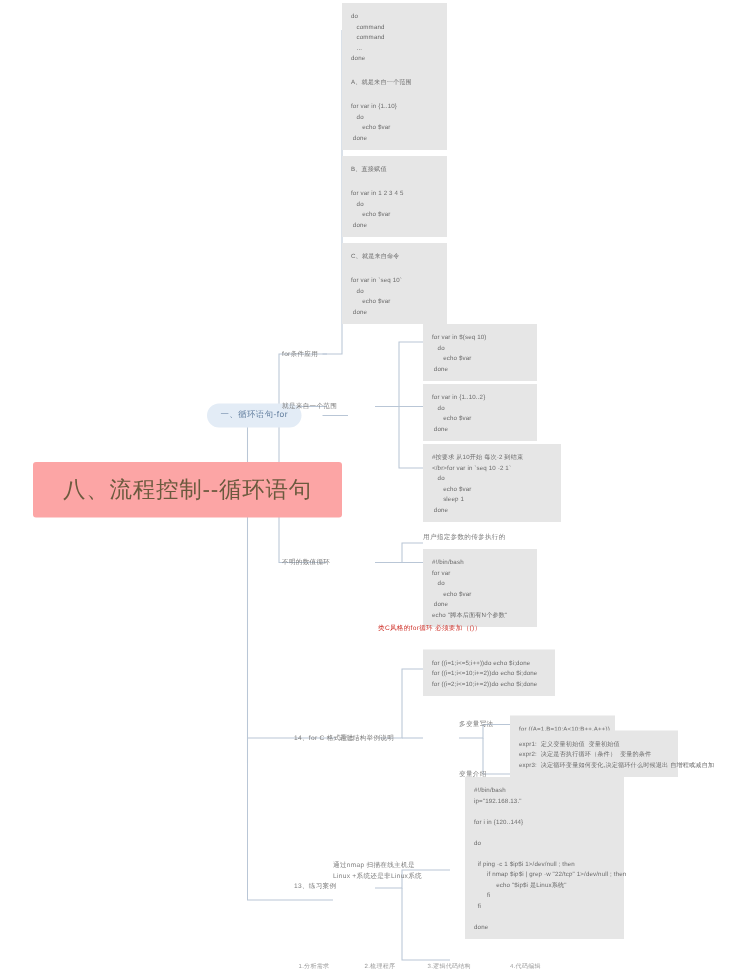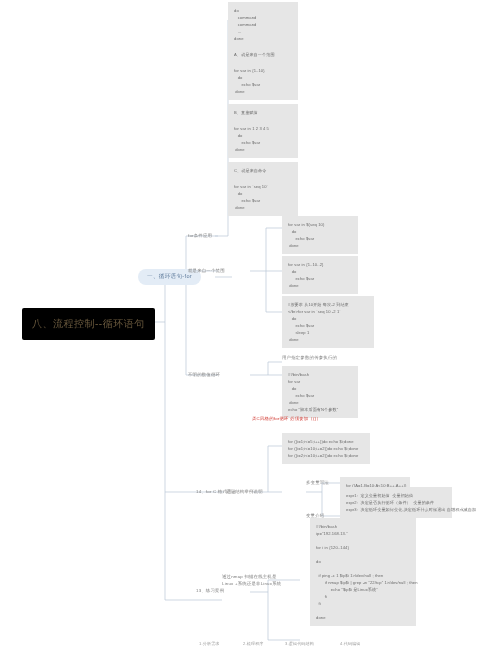--- a/index.html
+++ b/index.html
@@ -10,25 +10,25 @@
     overflow:hidden;
     position:relative;
   }
   #canvas{position:absolute;inset:0;}
   svg.links{position:absolute;left:0;top:0;width:500px;height:651px;pointer-events:none;}
 
   .node{position:absolute;box-sizing:border-box;}
 
   
   .root{
-    background:#000000;
+    background:#fca5a5;
     color:#6b5a3e;
-    font-size:10px;
+    font-size:15px;
     letter-spacing:.5px;
-    padding:9px 10px;
+    padding:9px 20px;
     border-radius:2px;
     white-space:nowrap;
   }
 
   
   .pill{
     background:#e3ecf6;
     color:#5d7a9b;
     font-size:5.6px;
     padding:4px 9px;

